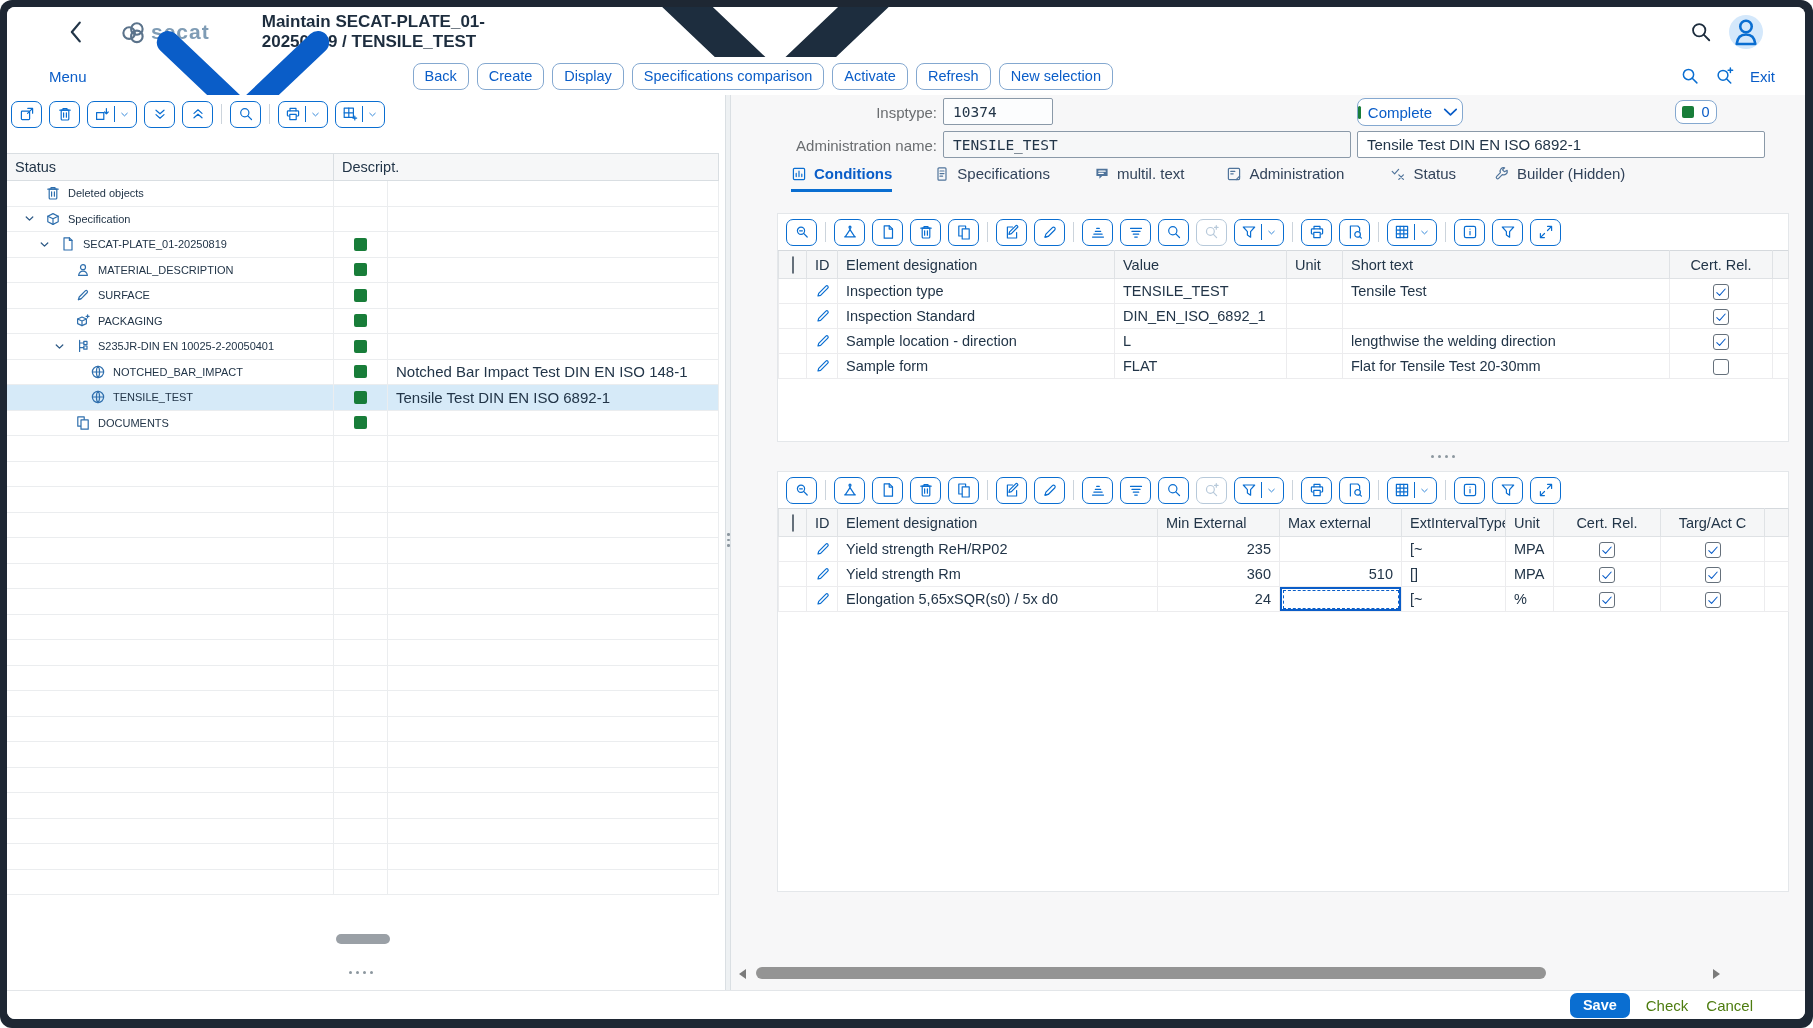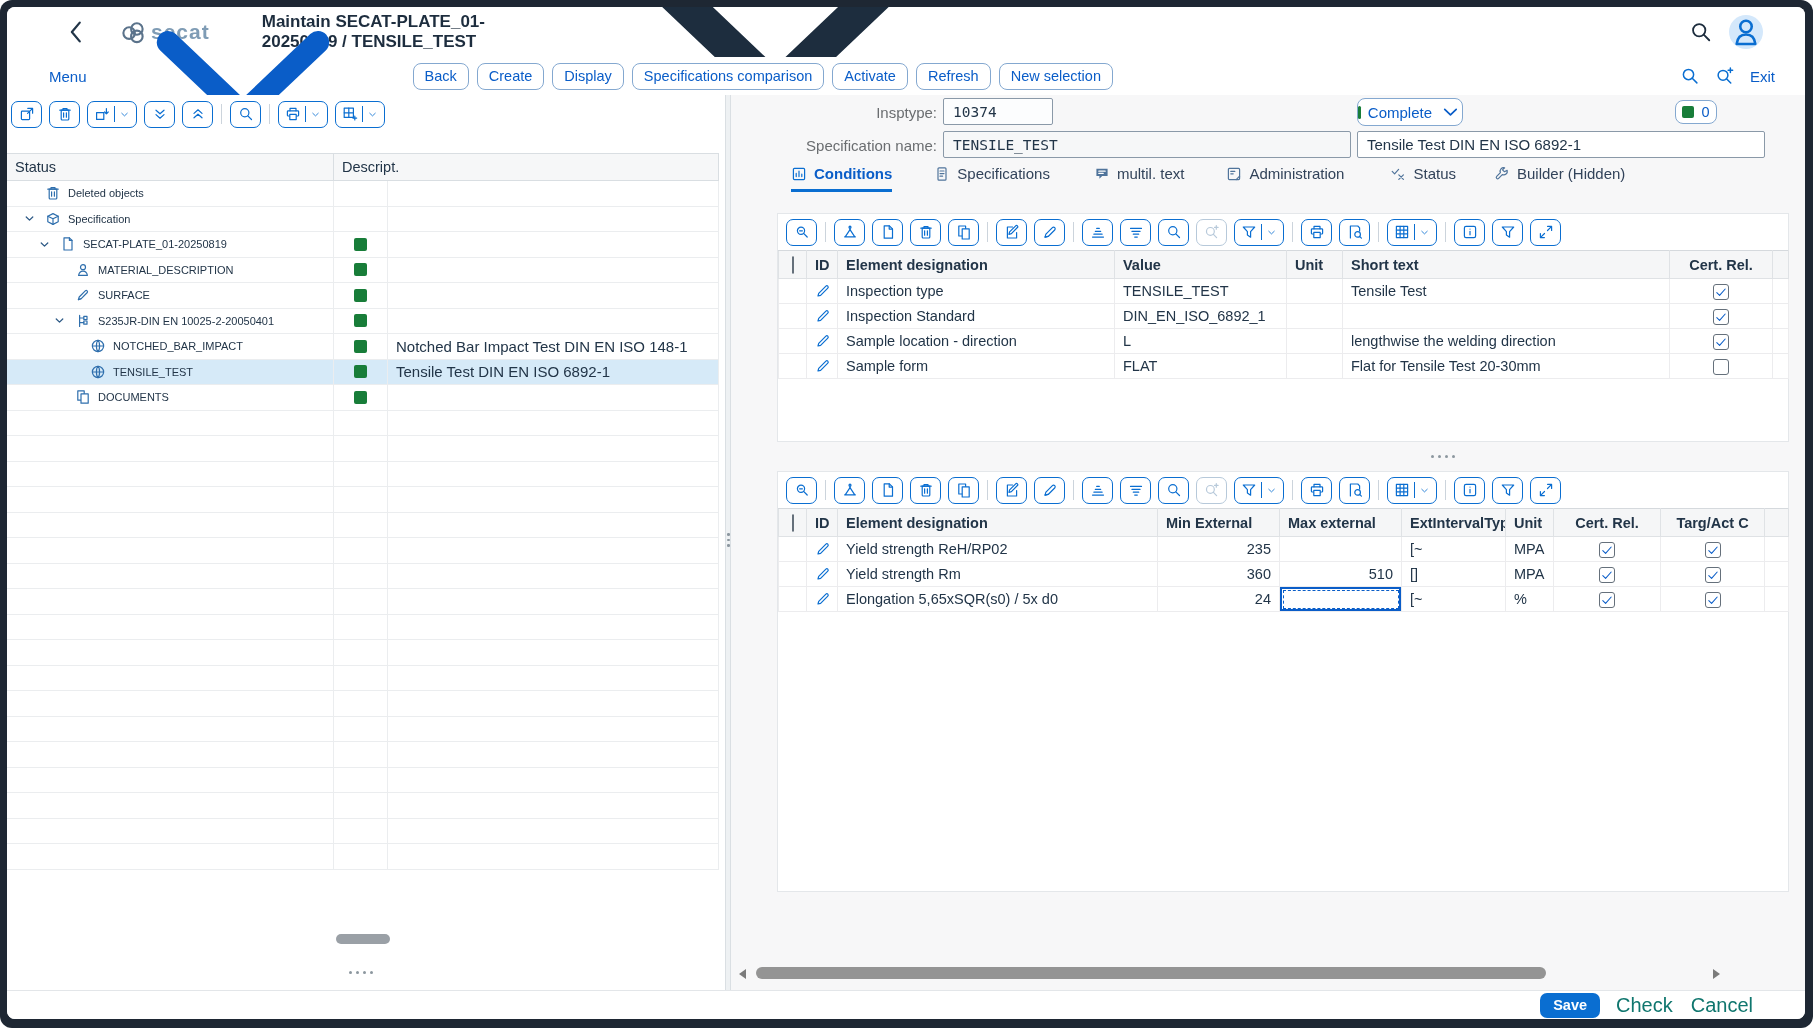--- a/index.html
+++ b/index.html
@@ -102,21 +102,21 @@
   .tab .tic { width:16px; height:16px; color:#50749b; }
   .tab.selected { color:#0a5dc8; border-bottom-color:#0a6ed1; font-weight:600; }
   .tab.selected .tic { color:#0a6ed1; }
 
   .card { position:absolute; left:46px; width:1012px; background:#fff; border:1px solid #e4e7ea; }
   .card1 { top:118px; height:229px; }
   .card2 { top:376px; height:421px; }
   .tbl-toolbar { height:36px; display:flex; align-items:center; padding:0 8px; }
 
   table.grid { border-collapse:collapse; table-layout:fixed; width:1010px; font-size:14.5px; }
-  table.grid th { height:28px; background:#f5f6f7; font-weight:700; color:#223548; text-align:left; padding:0 8px;
+  table.grid th { height:28px; background:#f5f6f7; font-weight:400; color:#223548; text-align:left; padding:0 8px;
     border:1px solid #dfe2e5; border-top:1px solid #d5d9dd; white-space:nowrap; overflow:hidden;margin-top:36px; }
   table.grid td { height:25px; padding:0 8px; border:1px solid #ececee; color:#223548; white-space:nowrap; overflow:hidden; background:#fff; }
   table.grid th.ctr, table.grid td.ctr { text-align:center; }
   table.grid td.num { text-align:right; }
   .rowsel { width:15px; height:15px; background:#eef1f3; border-radius:3px; margin:0 auto; }
   .hdrsel { width:15px; height:15px; background:#fff; border:1.5px solid #65707b; border-radius:3px; margin:0 auto; cursor:pointer; }
   .pencil-ic { width:16px; height:16px; color:#0a6ed1; display:block; margin:0 auto; cursor:pointer; }
   .cbx { width:16px; height:16px; border:1.5px solid #65707b; border-radius:3px; background:#fff; display:inline-flex;
     align-items:center; justify-content:center; cursor:pointer; vertical-align:middle; }
   .cbx svg { width:12px; height:12px; color:#0a5dc8; stroke-width:1.8; }
@@ -131,21 +131,21 @@
   .arrow-l { position:absolute; left:8px; top:6px; width:0; height:0; border-top:5px solid transparent; border-bottom:5px solid transparent;
     border-right:7px solid #7b7b7b; cursor:pointer; }
   .arrow-r { position:absolute; left:982px; top:6px; width:0; height:0; border-top:5px solid transparent; border-bottom:5px solid transparent;
     border-left:7px solid #7b7b7b; cursor:pointer; }
 
   
   .footer { height:29px; flex:0 0 29px; border-top:1px solid #e3e6e9; background:#fff;
     display:flex; align-items:center; justify-content:flex-end; padding-right:52px; }
   .save-btn { height:25px; padding:0 13px; background:#0a6ed1; color:#fff; border:none; border-radius:7px;
     font-size:14.5px; font-weight:700; cursor:pointer; font-family:"Liberation Sans",sans-serif; }
-  .ftr-link { color:#0f766e; font-size:20px; margin-left:16px; cursor:pointer; }
+  .ftr-link { color:#4d7c0f; font-size:15px; margin-left:16px; cursor:pointer; }
 
   svg.ic { fill:none; stroke:currentColor; stroke-width:1.2; stroke-linecap:round; stroke-linejoin:round; display:block; width:100%; height:100%; }
 </style>
 </head>
 <body>
 
 <div class="frame">
   <div class="app">
 
     <div class="hdr">
@@ -397,20 +397,37 @@
                 </span>
                 <span class="tlabel">SURFACE</span>
               </div>
               <div class="tc">
                 <span class="gsq"></span>
               </div>
               <div class="tc"></div>
             </div>
             <div class="trow">
               <div class="tc" style="padding-left:46px">
+                <span style="width:22px;flex:0 0 22px;"></span>
+                <span class="node-ic">
+                  <svg class="ic" viewBox="0 0 16 16">
+                    <path d="M2.6 6 7 4l4.4 2v4.6L7 12.6 2.6 10.6z"></path>
+                    <path d="M2.6 6 7 8l4.4-2M7 8v4.6"></path>
+                    <path d="M12.6 1.8v3M11.1 3.3h3"></path>
+                  </svg>
+                </span>
+                <span class="tlabel">PACKAGING</span>
+              </div>
+              <div class="tc">
+                <span class="gsq"></span>
+              </div>
+              <div class="tc"></div>
+            </div>
+            <div class="trow">
+              <div class="tc" style="padding-left:46px">
                 <span class="chev">
                   <svg class="ic" viewBox="0 0 16 16">
                     <path d="M4 6.2 8 10l4-3.8"></path>
                   </svg>
                 </span>
                 <span class="node-ic">
                   <svg class="ic" viewBox="0 0 16 16">
                     <path d="M4.6 2.4v11"></path>
                     <path d="M4.6 5h4.2M4.6 9.6h4.2"></path>
                     <rect x="8.8" y="3.4" width="3.2" height="3.2"></rect>
@@ -595,21 +612,21 @@
           <span>Complete</span>
           <svg class="ic" viewBox="0 0 16 16">
               <path d="M4 6.2 8 10l4-3.8"></path>
             </svg>
         </div>
         <div class="counter-badge">
           <span class="gsq2"></span>
           <span>0</span>
         </div>
 
-        <div class="fld-label" style="left:6px; top:42px;">Specification name:</div>
+        <div class="fld-label" style="left:6px; top:42px;">Administration name:</div>
         <div class="fld-input mono" style="left:212px; top:36px; width:408px; background:#f6f7f8;">TENSILE_TEST</div>
         <div class="fld-input" style="left:626px; top:36px; width:408px; background:#fff;">Tensile Test DIN EN ISO 6892-1</div>
 
         <div class="tabs" id="tabs">
             <div class="tab selected" style="margin-left: 0px;">
               <span class="tic">
                 <svg class="ic" viewBox="0 0 16 16">
                   <rect x="2.4" y="2.4" width="11.2" height="11.2" rx="1"></rect>
                   <path d="M5.2 10.6V7.4M8 10.6V5.2M10.8 10.6V8.2"></path>
                 </svg>

